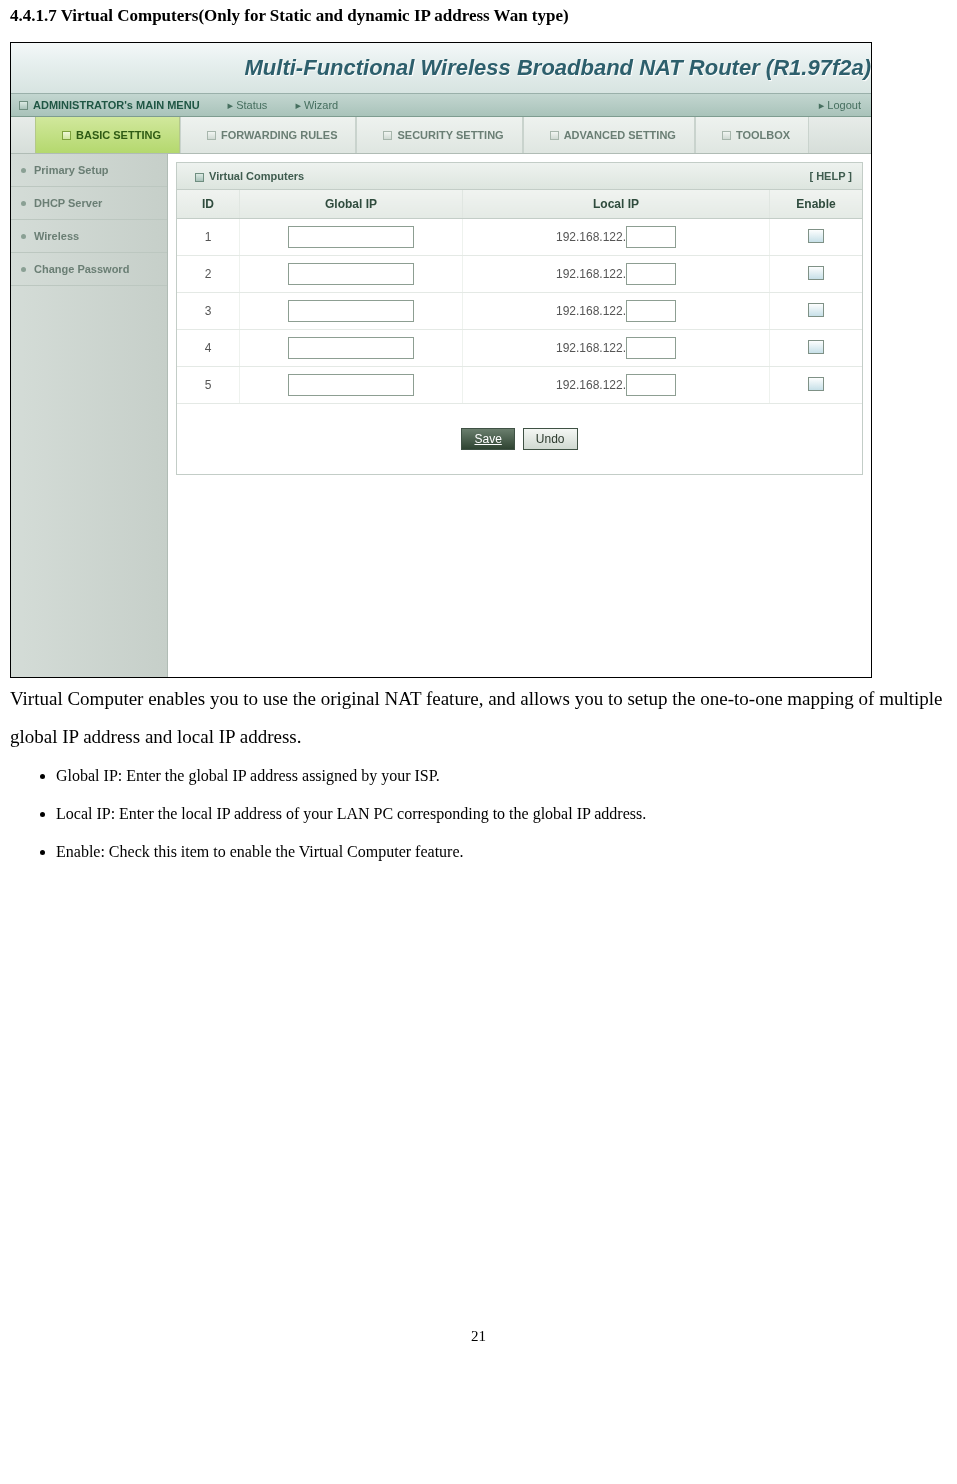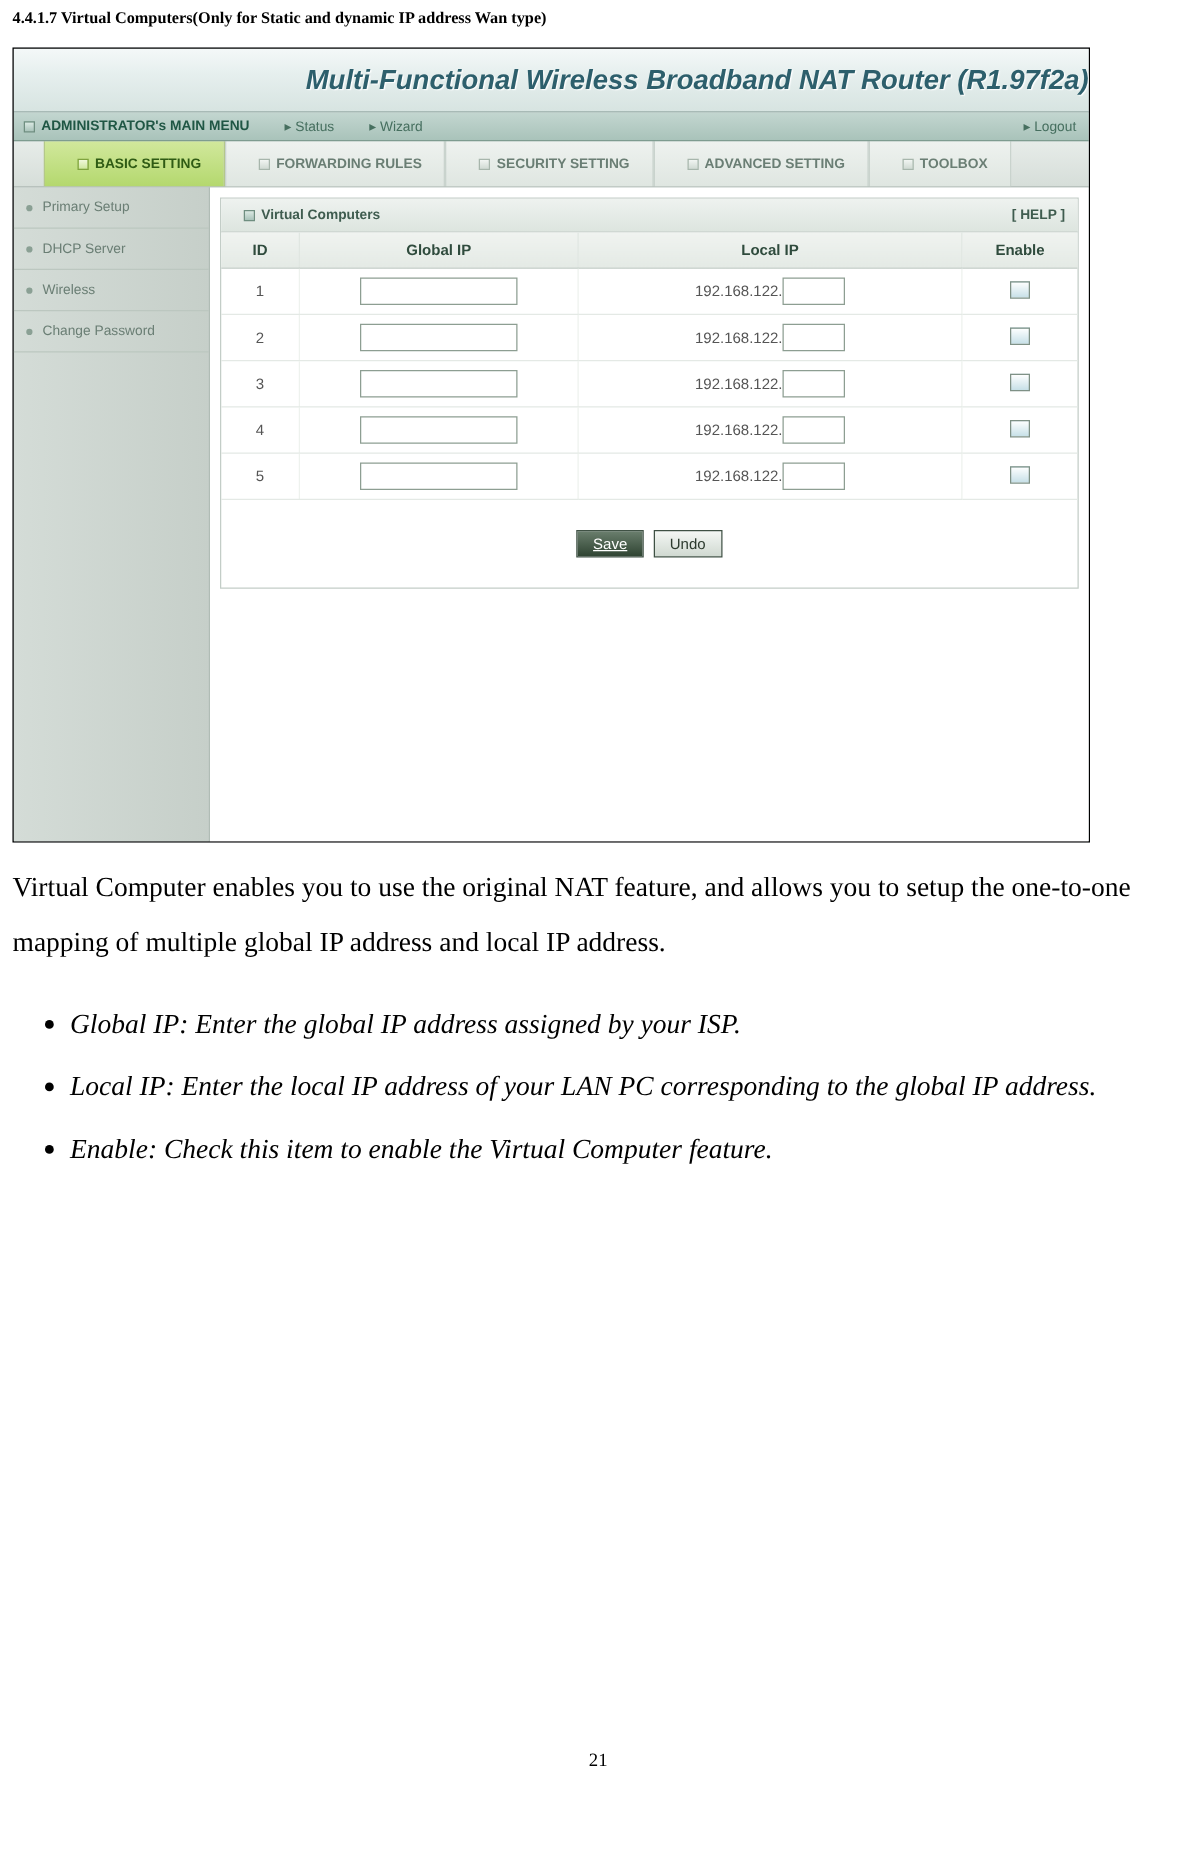--- a/index.html
+++ b/index.html
@@ -8,21 +8,21 @@
     font-family: "Times New Roman", serif;
     background: #fff;
     width: 957px;
   }
   .page {
     padding: 0 10px;
     width: 937px;
   }
   .section-title {
     font-weight: bold;
-    font-size: 13px;
+    font-size: 17px;
     margin: 6px 0 16px 0;
   }
   .router-screenshot {
     border: 1px solid #000;
     width: 860px;
     height: 634px;
     background: #cfd4d5;
     position: relative;
     overflow: hidden;
   }
@@ -110,21 +110,21 @@
     width: 156px;
     background: linear-gradient(to right, #d4dcd7, #c6cfc9);
     border-right: 1px solid #b0bcb5;
     font-family: Tahoma, Arial, sans-serif;
     font-size: 11px;
   }
   .side-item {
     padding: 10px 10px;
     border-bottom: 1px solid #bcc7c0;
     color: #6a7e74;
-    font-weight: normal;
+    font-weight: bold;
     display: flex;
     align-items: center;
   }
   .dot {
     display:inline-block;
     width:5px;height:5px;border-radius:50%;
     background:#8aa094;
     margin-right:8px;
   }
   .content {
@@ -202,30 +202,29 @@
     height:20px;
     line-height:20px;
     padding:0 12px;
     font-family: Tahoma, Arial, sans-serif;
     font-size:12px;
     margin:16px 2px;
   }
   .btn.save { background: linear-gradient(#6a7e6d,#2f4432); color:#fff; text-decoration:underline; }
   .btn.undo { background: linear-gradient(#f4f7f4,#d0d9d1); color:#2c3a2e; }
   .body-text {
-    font-size: 22px;
+    font-size: 19px;
     line-height: 2.0;
-    margin-top: 14px;
+    margin-top: 2px;
   }
   ul.desc {
-    margin-top: 21px;
+    margin-top: 4px;
     padding-left: 46px;
-    font-size: 22px;
+    font-size: 16px;
     line-height: 2.0;
-    font-style: italic;
   }
   ul.desc li { margin-bottom: 6px; }
   .page-footer {
     text-align:center;
     font-size:15px;
     margin-top: 460px;
     padding-bottom: 20px;
   }
 </style>
 </head>

